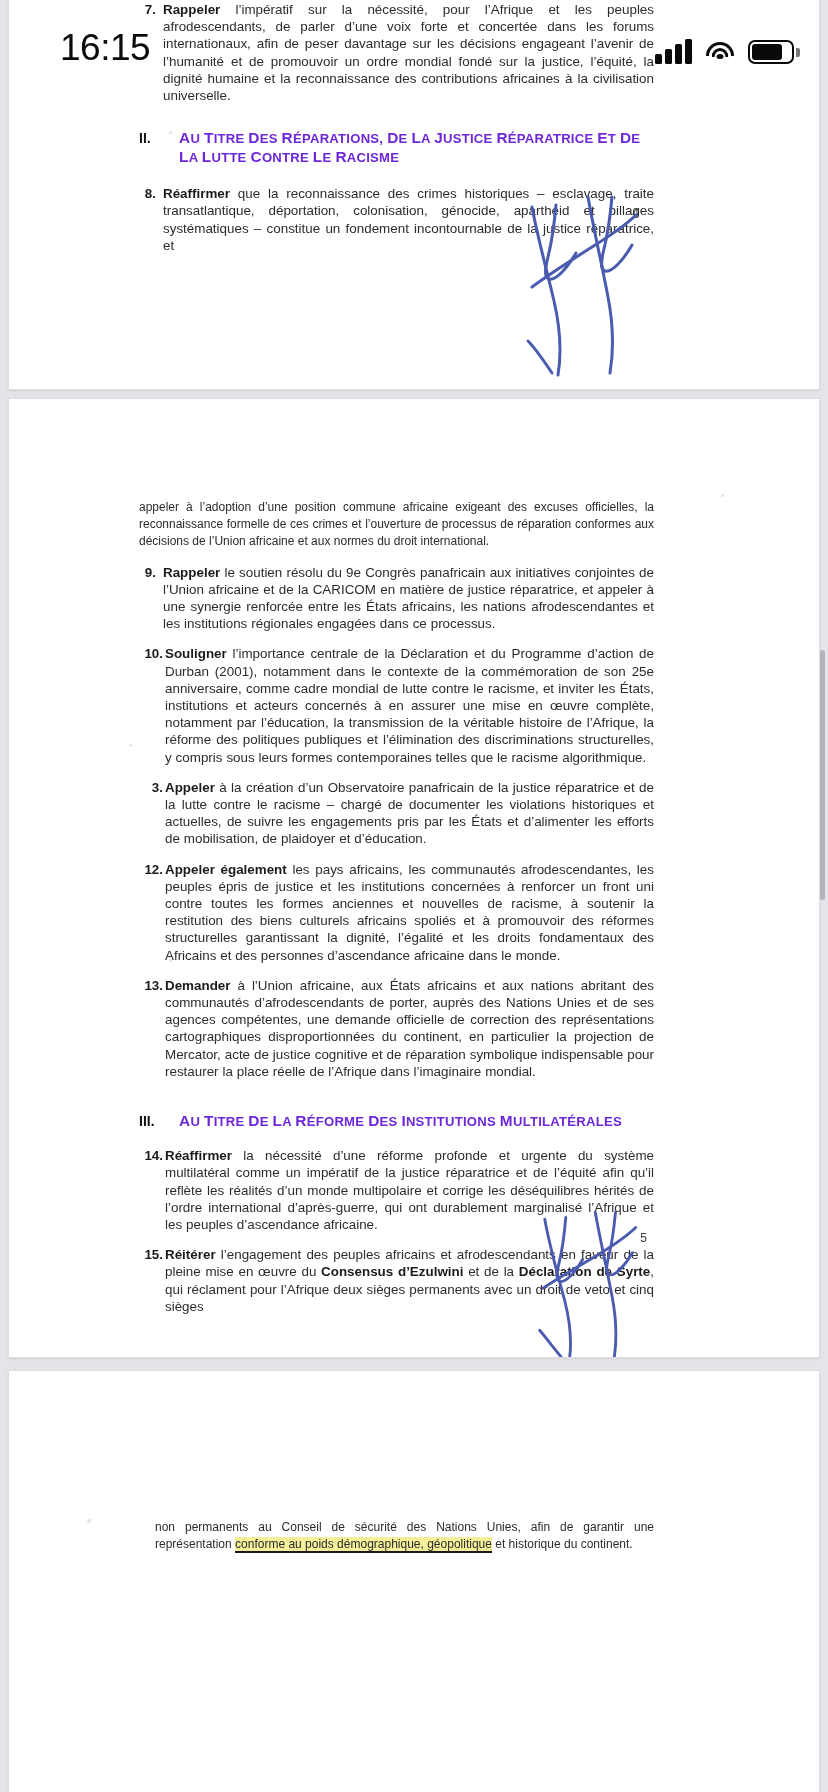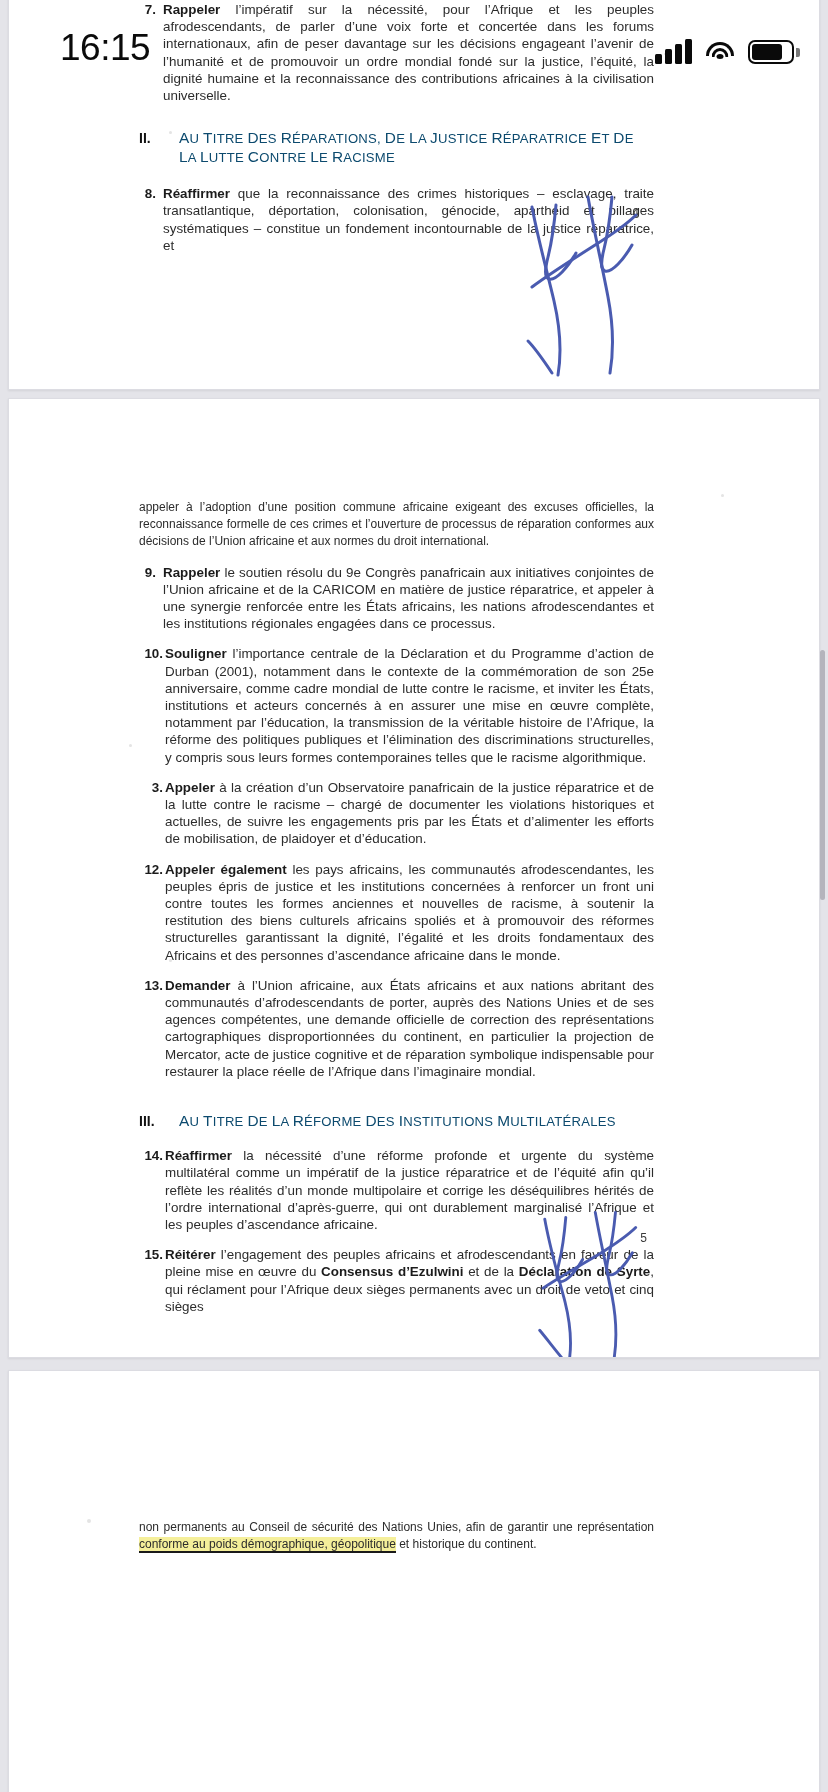--- a/index.html
+++ b/index.html
@@ -75,22 +75,22 @@
     margin-bottom:13px;
   }
 
   
   .section { display:flex; margin:32px 0 16px 0; }
   .section .rnum {
     flex:0 0 auto; width:40px; font-weight:700; font-size:14px;
     line-height:18px; color:#121212;
   }
   .section .stitle {
-    flex:1 1 auto; font-weight:400; font-size:13.1px; line-height:18px;
-    color:#0c4a6e; font-variant:small-caps; letter-spacing:0.25px;
+    flex:1 1 auto; font-weight:700; font-size:13.1px; line-height:18px;
+    color:#6d28d9; font-variant:small-caps; letter-spacing:0.25px;
   }
   .section .stitle .cap { font-size:15.4px; }
 
   
   .pagenum {
     position:absolute; font-size:12px; color:#3a3a3a;
   }
   .sign { position:absolute; pointer-events:none; }
 
   
@@ -251,21 +251,21 @@
         </g>
       </svg>
     </div>
 
     <div class="speck" style="left:160px; top:560px; width:3px; height:3px;"></div>
     <div class="speck" style="left:120px; top:345px; width:3px; height:3px;"></div>
     <div class="speck" style="left:712px; top:95px; width:3px; height:3px;"></div>
   </div>
 
   <div class="page" style="top:1370px; height:430px;">
-    <div class="doc-body" style="position:absolute; top:148px; left:0; right:0;">
+    <div class="doc-body" style="position:absolute; top:148px; left:16px; right:0;">
       <div class="plain">
         <span>non permanents au Conseil de sécurité des Nations Unies, afin de garantir une représentation </span><span class="hl ul">conforme au poids démographique, géopolitique</span><span> et historique du continent.</span>
       </div>
     </div>
     <div class="speck" style="left:78px; top:148px; width:4px; height:4px;"></div>
   </div>
 
   <div class="scrollbar" style="top:650px; height:250px;"></div>
 
 </div>

